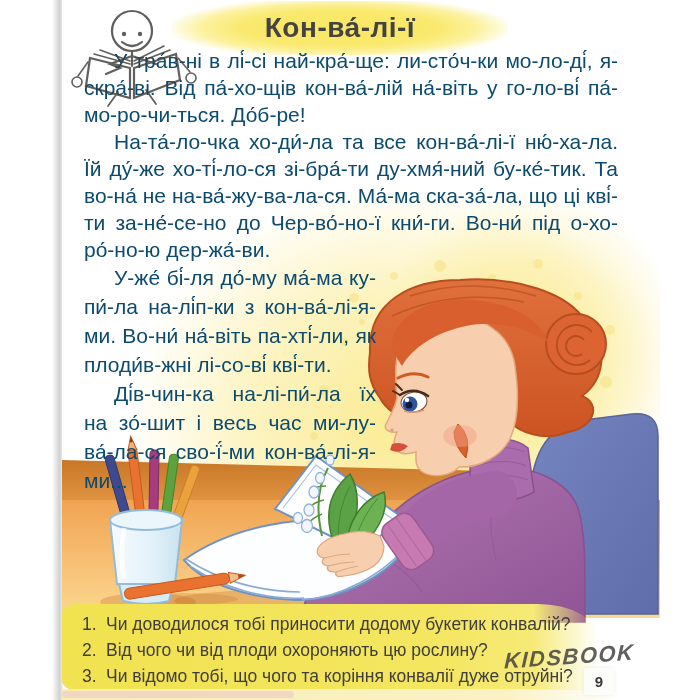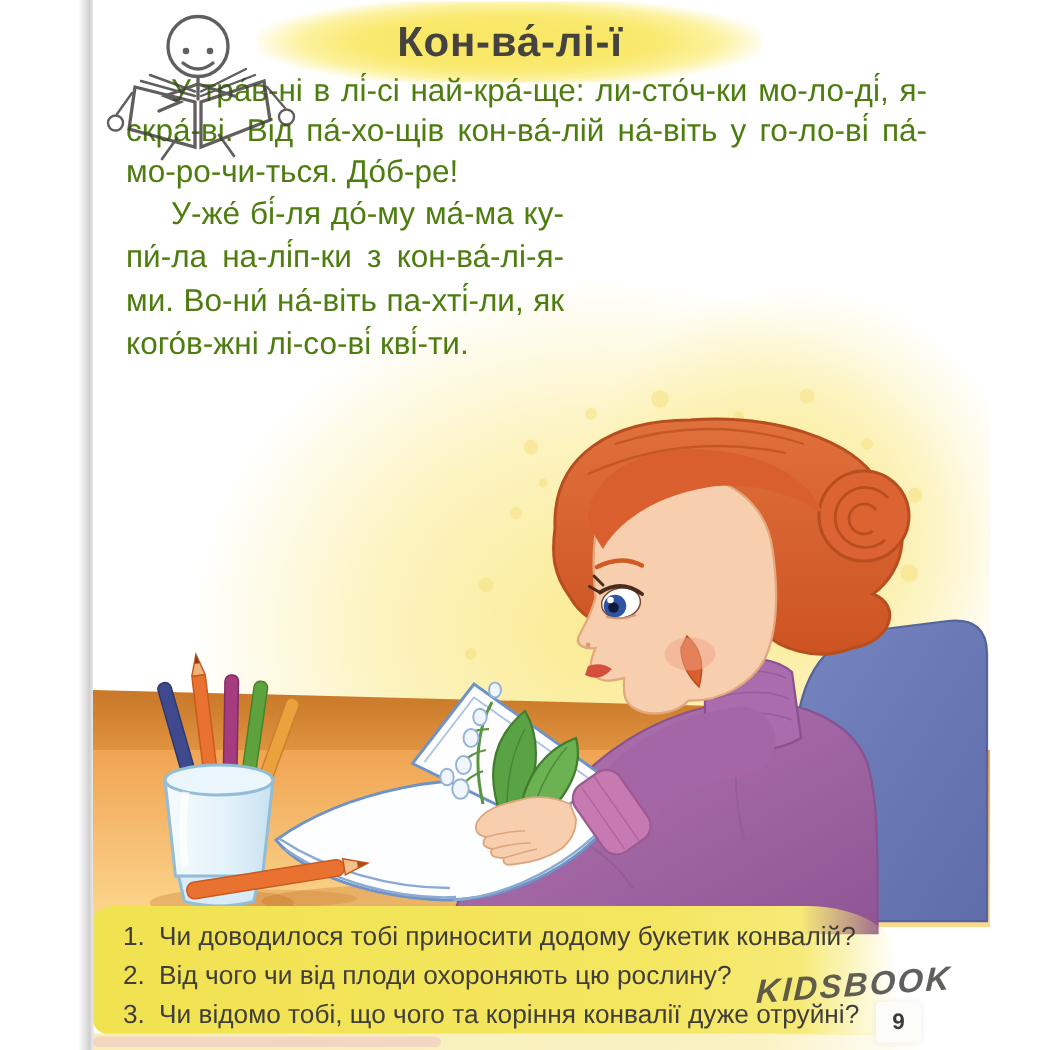--- a/index.html
+++ b/index.html
@@ -11,21 +11,21 @@
   .page{position:absolute;left:62px;top:0;width:598px;height:632px;background:#ffffff;}
   .page svg{position:absolute;left:0;top:0;}
   
   .banner{position:absolute;left:110px;top:1px;width:336px;height:54px;
     background:radial-gradient(ellipse 52% 58% at 50% 50%,#f7e44f 0%,#f9e96e 55%,#fcf2a0 80%,rgba(253,244,170,0) 100%);}
   .banner2{position:absolute;left:150px;top:6px;width:250px;height:44px;
     background:radial-gradient(ellipse 50% 55% at 50% 50%,rgba(250,233,110,.9) 0%,rgba(252,240,150,0) 100%);}
   .title{position:absolute;left:110px;top:0;width:336px;height:54px;line-height:56px;text-align:center;
     font-size:28px;font-weight:bold;color:#454340;letter-spacing:.5px;}
   
-  .story{position:absolute;left:22px;top:47px;width:534px;font-size:21px;color:#4d7c0f;
+  .story{position:absolute;left:22px;top:47px;width:534px;font-size:21px;color:#0c4a6e;
     text-align:justify;z-index:3;}
   .story p{margin:0;line-height:27px;text-indent:30px;}
   .story p.narrow{line-height:29px;}
   .float-spacer{float:right;width:242px;height:238px;}
   
   .qband{position:absolute;left:0;top:604px;width:536px;height:86px;z-index:4;
     background:linear-gradient(90deg,#f1e250 0%,#f4e660 70%,#f6ea78 88%,rgba(248,238,130,0) 100%);
     border-radius:14px 60px 0 12px / 10px 34px 0 10px;}
   .substrip{position:absolute;left:0;top:689px;width:556px;height:11px;z-index:4;
     background:linear-gradient(90deg,#f7eeb4 0%,#faf2c4 80%,rgba(250,244,200,0) 100%);}
@@ -214,22 +214,24 @@
         <path d="M 61,-2.2 L 68,0 L 61,2.2 Z" fill="#b44a14"></path>
       </g>
     </svg>
 
     <div class="banner"></div>
     <div class="banner2"></div>
     <div class="title">Кон-ва́-лі-ї</div>
 
     <div class="story">
       <p>У тра́в-ні в лі́-сі най-кра́-ще: ли-сто́ч-ки мо-ло-ді́, я-скра́-ві. Від па́-хо-щів кон-ва́-лій на́-віть у го-ло-ві́ па́-мо-ро-чи-ться. До́б-ре!</p>
+      <p>На-та́-ло-чка хо-ди́-ла та все кон-ва́-лі-ї ню́-ха-ла. Їй ду́-же хо-ті́-ло-ся зі-бра́-ти ду-хмя́-ний бу-ке́-тик. Та во-на́ не на-ва́-жу-ва-ла-ся. Ма́-ма ска-за́-ла, що ці кві́-ти за-не́-се-но до Чер-во́-но-ї кни́-ги. Во-ни́ під о-хо-ро́-но-ю дер-жа́-ви.</p>
       <div class="float-spacer"></div>
-      <p class="narrow">У-же́ бі́-ля до́-му ма́-ма ку-пи́-ла на-лі́п-ки з кон-ва́-лі-я-ми. Во-ни́ на́-віть па-хті́-ли, як кого́в-жні лі-со-ві́ кві́-ти.</p>
+      <p class="narrow">У-же́ бі́-ля до́-му ма́-ма ку-пи́-ла на-лі́п-ки з кон-ва́-лі-я-ми. Во-ни́ на́-віть па-хті́-ли, як плоди́в-жні лі-со-ві́ кві́-ти.</p>
+      <p class="narrow">Ді́в-чин-ка на-лі-пи́-ла їх на зо́-шит і весь час ми-лу-ва́-ла-ся сво-ї́-ми кон-ва́-лі-я-ми...</p>
     </div>
 
     <div class="qband"></div>
     <div class="substrip"></div>
     <div class="pinkstrip"></div>
     <div class="questions">
       <div class="qrow">
         <span class="qnum">1.</span>
         <span>Чи доводилося тобі приносити додому букетик конвалій?</span>
       </div>

